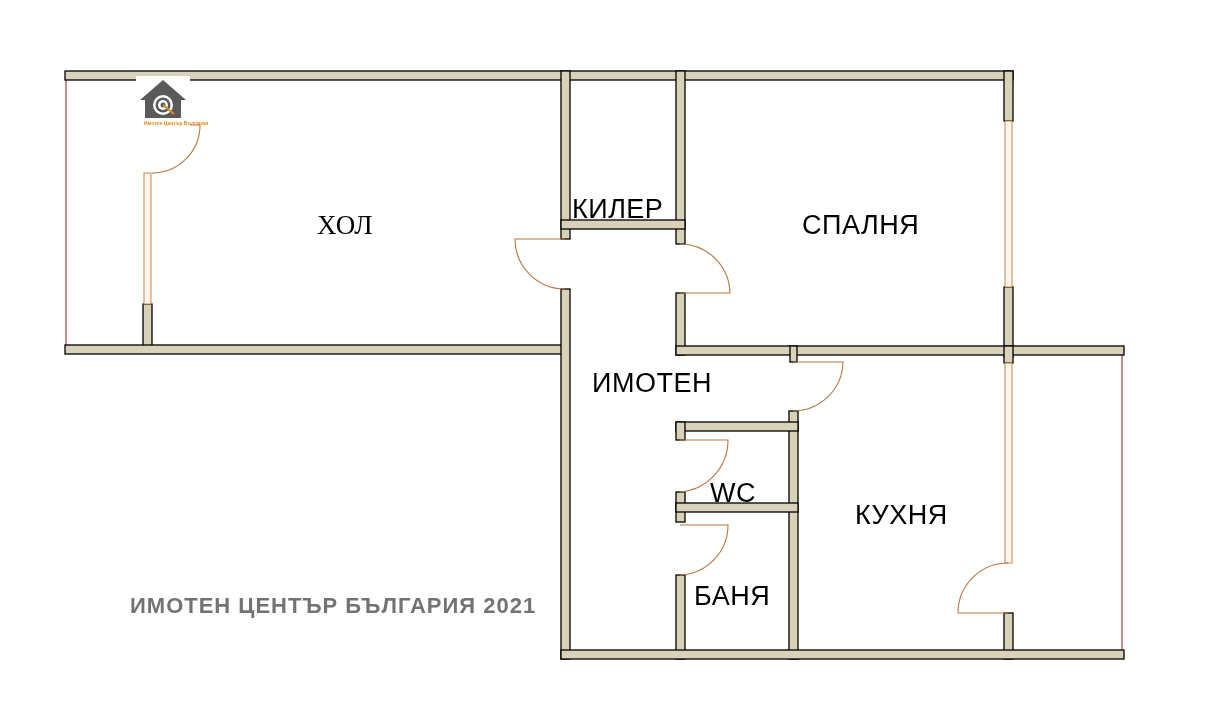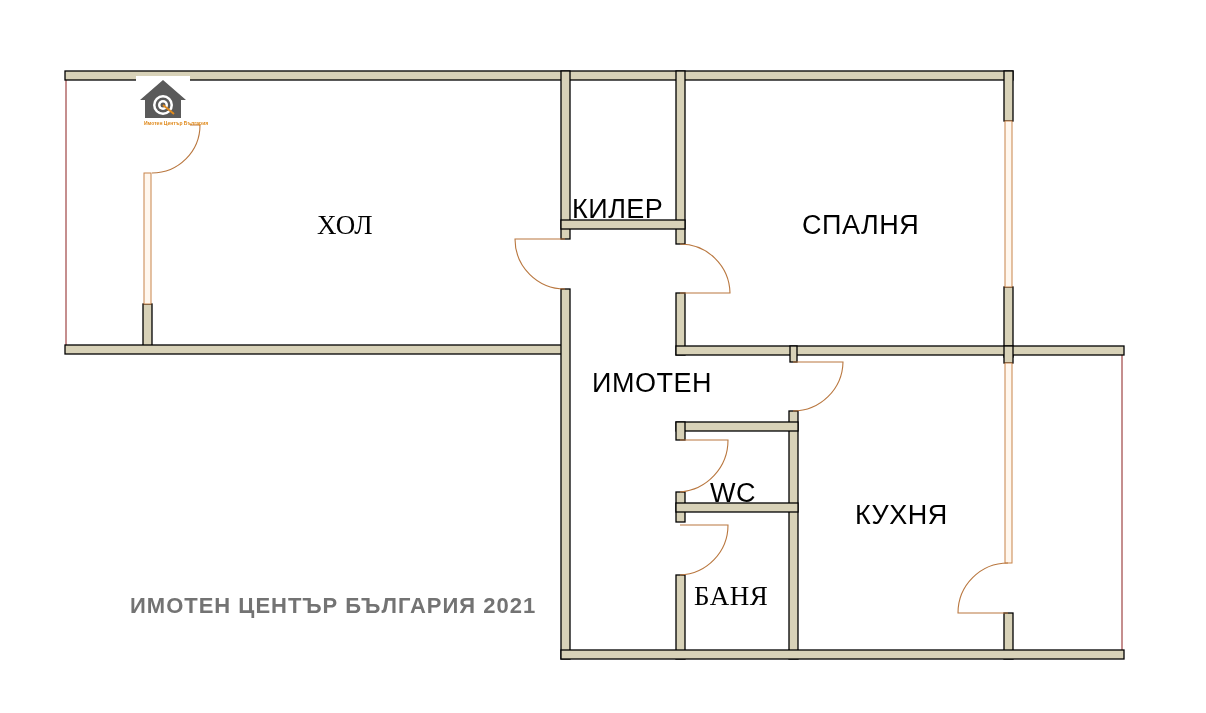--- a/index.html
+++ b/index.html
@@ -86,15 +86,15 @@
   </svg>
   <span class="logo-text">Имотен Център България</span>
 </div>
 
 <div class="lbl" style="left:317px; top:210px;font-family:Liberation Serif, serif;">ХОЛ</div>
 <div class="lbl" style="left:572px; top:194px;">КИЛЕР</div>
 <div class="lbl" style="left:778px; top:210px;margin-left:24px;">СПАЛНЯ</div>
 <div class="lbl" style="left:592px; top:368px;">ИМОТЕН</div>
 <div class="lbl" style="left:710px; top:478px;">WC</div>
 <div class="lbl" style="left:855px; top:500px;">КУХНЯ</div>
-<div class="lbl" style="left:694px; top:581px;font-family:Liberation Serif, serif;">БАНЯ</div>
+<div class="lbl" style="left:694px; top:581px;">БАНЯ</div>
 
 <div class="wm">ИМОТЕН ЦЕНТЪР БЪЛГАРИЯ 2021</div>
 
 </body></html>

